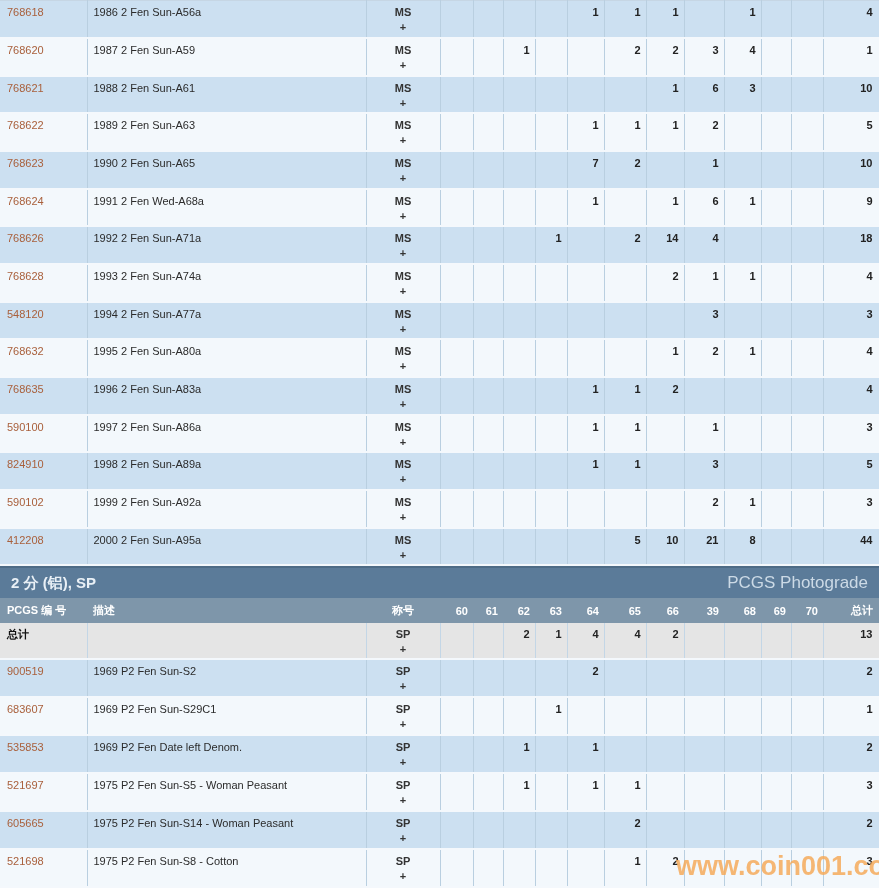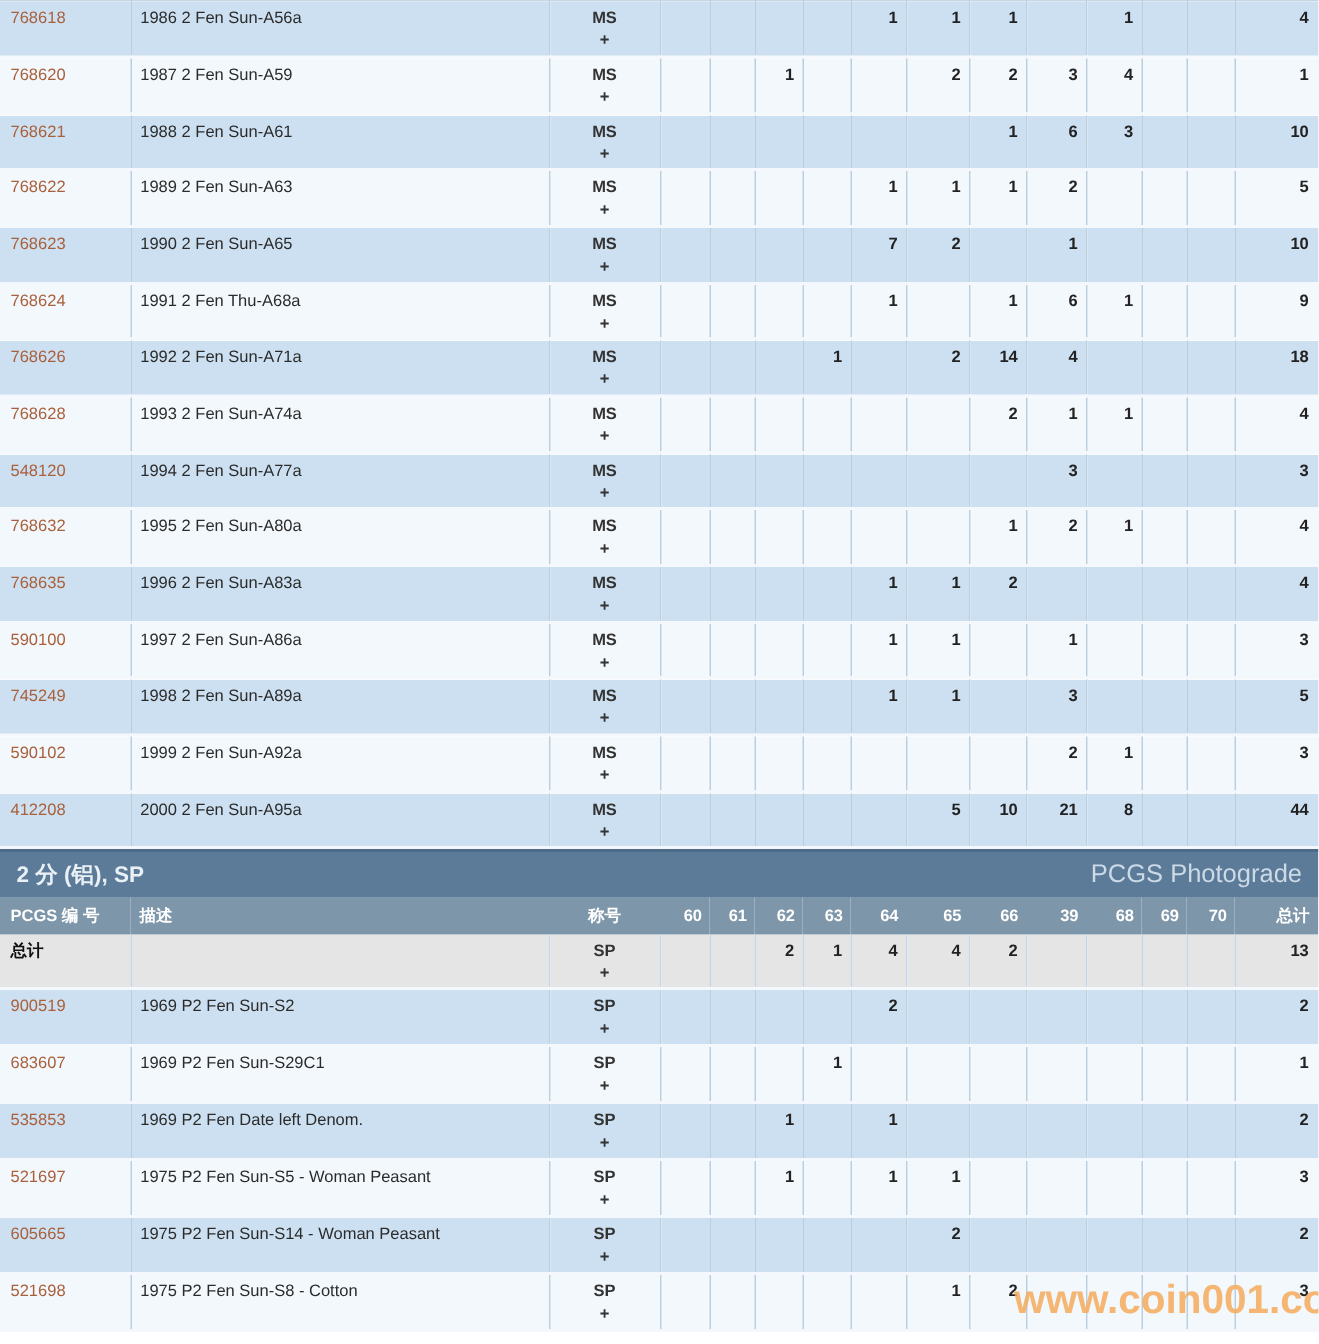--- a/index.html
+++ b/index.html
@@ -181,21 +181,21 @@
           <td class="c-num">2</td>
           <td class="c-num"></td>
           <td class="c-num">1</td>
           <td class="c-num"></td>
           <td class="c-num"></td>
           <td class="c-num"></td>
           <td class="c-total">10</td>
         </tr>
         <tr class="lt data">
           <td class="c-id"><a class="id-link">768624</a></td>
-          <td class="c-desc">1991 2 Fen Thu-A68a</td>
+          <td class="c-desc">1991 2 Fen Wed-A68a</td>
           <td class="c-desig">
             <div class="desig-main">MS</div>
             <div class="desig-plus">+</div>
           </td>
           <td class="c-num"></td>
           <td class="c-num"></td>
           <td class="c-num"></td>
           <td class="c-num"></td>
           <td class="c-num">1</td>
           <td class="c-num"></td>
@@ -320,21 +320,21 @@
           <td class="c-num">1</td>
           <td class="c-num">1</td>
           <td class="c-num"></td>
           <td class="c-num">1</td>
           <td class="c-num"></td>
           <td class="c-num"></td>
           <td class="c-num"></td>
           <td class="c-total">3</td>
         </tr>
         <tr class="bl data">
-          <td class="c-id"><a class="id-link">745249</a></td>
+          <td class="c-id"><a class="id-link">824910</a></td>
           <td class="c-desc">1998 2 Fen Sun-A89a</td>
           <td class="c-desig">
             <div class="desig-main">MS</div>
             <div class="desig-plus">+</div>
           </td>
           <td class="c-num"></td>
           <td class="c-num"></td>
           <td class="c-num"></td>
           <td class="c-num"></td>
           <td class="c-num">1</td>

